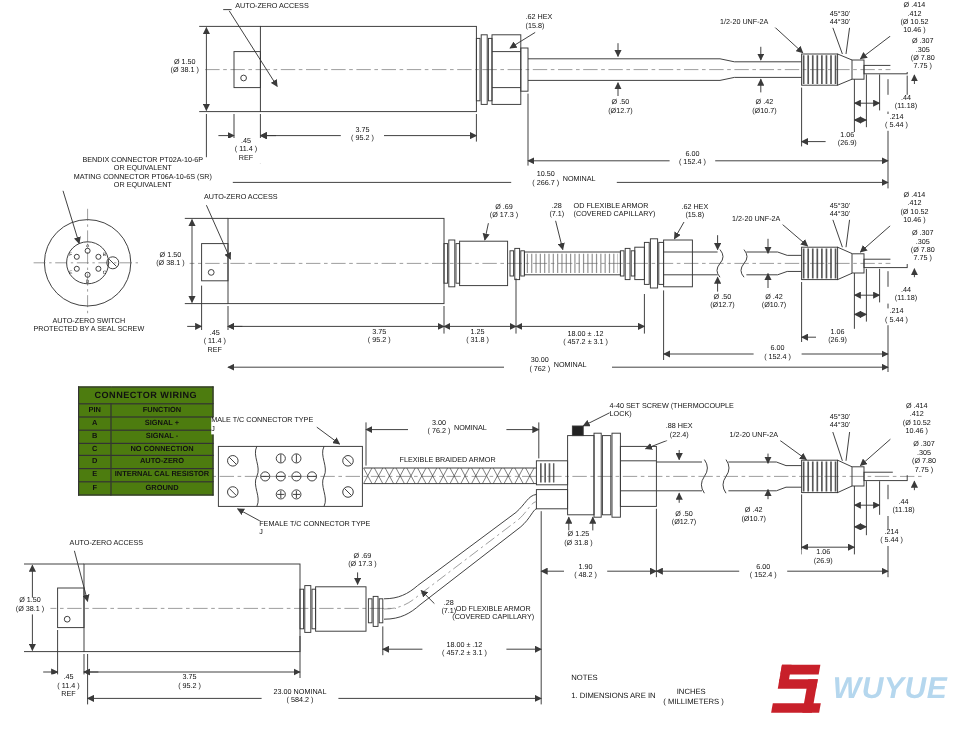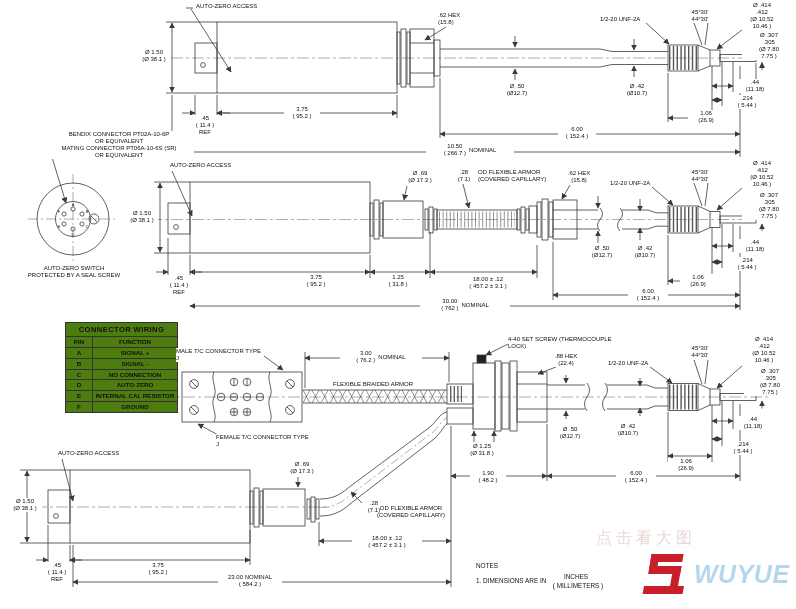--- a/index.html
+++ b/index.html
@@ -603,16 +603,15 @@
     </div>
 <div class="lbl" style="left:218px;top:574px;width:64px">
       <span class="ln">23.00 NOMINAL</span>
       <span class="ln">( 584.2 )</span>
     </div>
 
 <div id="notes-title" class="l" style="left:476px;top:562px">NOTES</div>
 <div id="notes-item" class="l" style="left:476px;top:577px">1. DIMENSIONS ARE IN</div>
 <div class="lbl" style="left:556px;top:573px;width:40px;font-size:6.4px">INCHES</div>
 <div class="lbl" style="left:548px;top:582px;width:60px;font-size:6.4px">( MILLIMETERS )</div>
-<div id="watermark">点击看大图</div>
 <div id="logo-text">WUYUE</div>
 
 </div>
 
 </body></html>

